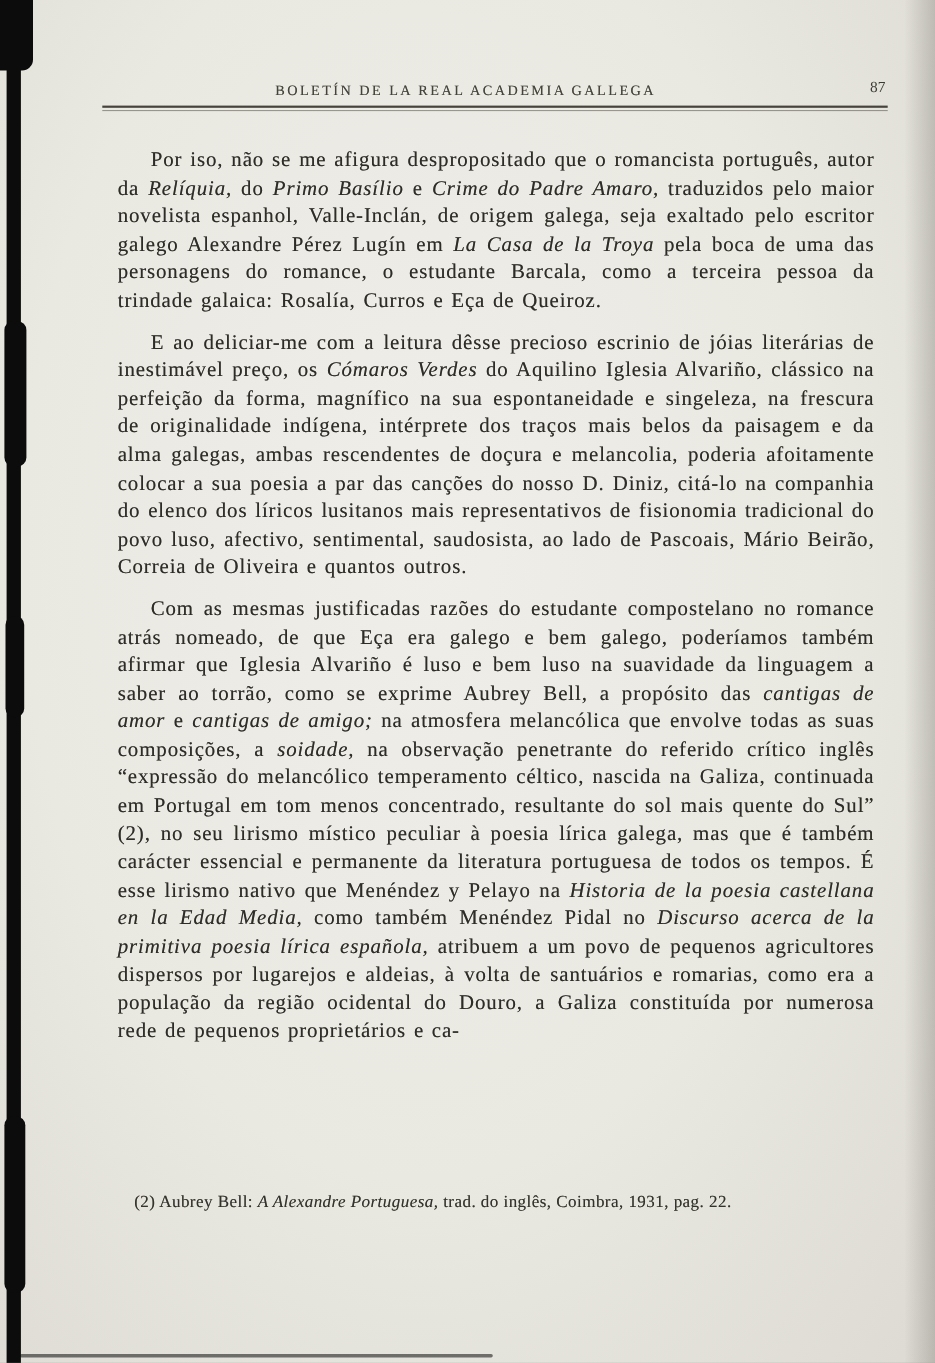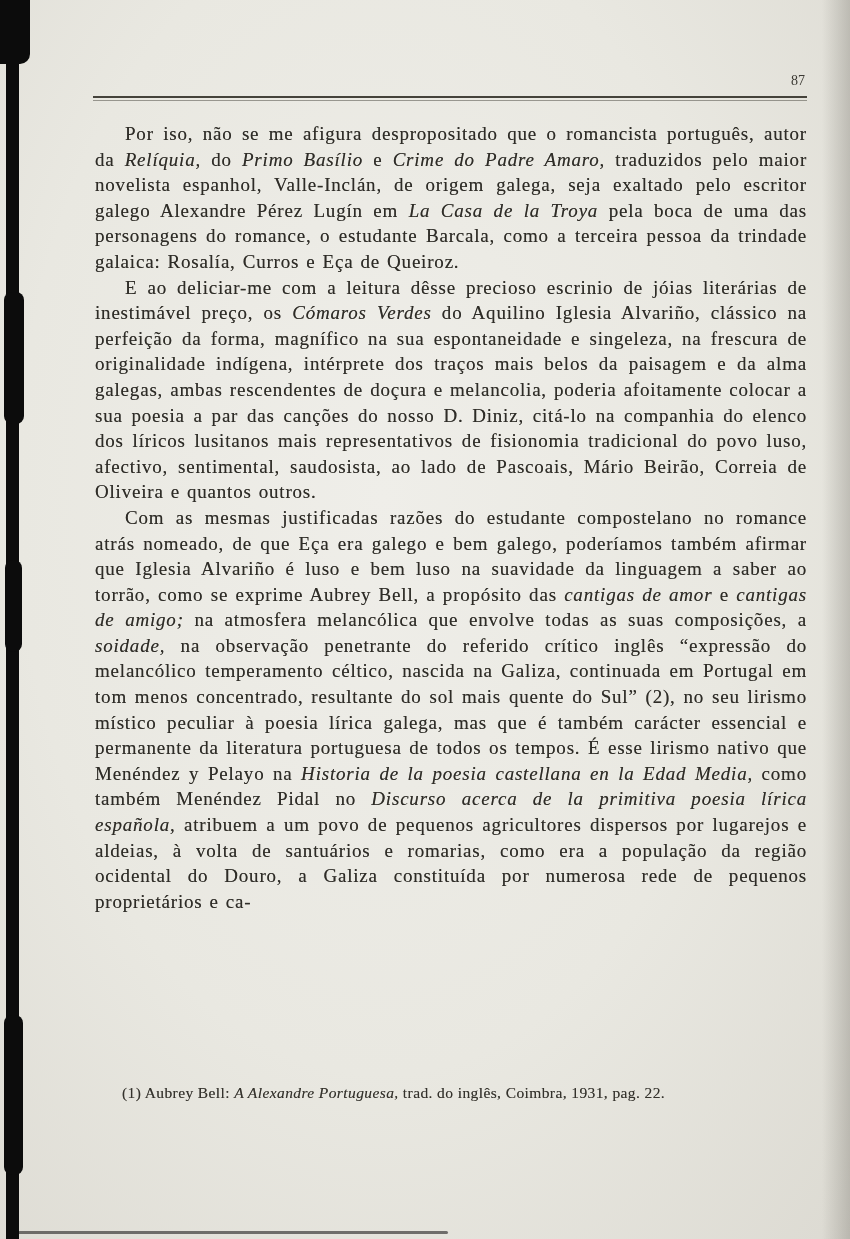--- a/index.html
+++ b/index.html
@@ -44,21 +44,21 @@
 
   
   .body-text {
     position: absolute; top: 121px; left: 95px; width: 712px;
     font-size: 19px; line-height: 25.6px;
     letter-spacing: 0.8px; word-spacing: 1.5px;
     text-align: justify;
     color: #2e2c27;
     text-shadow: 0 0 0.4px rgba(46,44,39,0.55);
   }
-  .body-text p { text-indent: 30px; margin: 0; }
+  .body-text p { text-indent: 30px; margin: 12px; }
   .body-text i, .footnote i { font-style: italic; }
 
   
   .footnote {
     position: absolute; top: 1082px; left: 88px; width: 714px;
     font-size: 15.5px; line-height: 21px;
     letter-spacing: 0.4px; text-align: justify;
     color: #34322c;
     text-shadow: 0 0 0.4px rgba(52,50,44,0.5);
   }
@@ -71,27 +71,28 @@
 
   <div class="artifact edge-bar"></div>
   <div class="artifact blob-top"></div>
   <div class="artifact bump-1"></div>
   <div class="artifact bump-2"></div>
   <div class="artifact bump-3"></div>
   <div class="artifact bottom-line"></div>
   <div class="right-shade"></div>
 
   <div class="header">
+    <span class="journal-title">BOLETÍN DE LA REAL ACADEMIA GALLEGA</span>
     <span class="page-number">87</span>
   </div>
   <div class="rule"></div>
 
   <div class="body-text">
     <p><span>Por iso, não se me afigura despropositado que o romancista português, autor da </span><i>Relíquia,</i><span> do </span><i>Primo Basílio</i><span> e </span><i>Crime do Padre Amaro,</i><span> traduzidos pelo maior novelista espanhol, Valle-Inclán, de origem galega, seja exaltado pelo escritor galego Alexandre Pérez Lugín em </span><i>La Casa de la Troya</i><span> pela boca de uma das personagens do romance, o estudante Barcala, como a terceira pessoa da trindade galaica: Rosalía, Curros e Eça de Queiroz.</span></p>
     <p><span>E ao deliciar-me com a leitura dêsse precioso escrinio de jóias literárias de inestimável preço, os </span><i>Cómaros Verdes</i><span> do Aquilino Iglesia Alvariño, clássico na perfeição da forma, magnífico na sua espontaneidade e singeleza, na frescura de originalidade indígena, intérprete dos traços mais belos da paisagem e da alma galegas, ambas rescendentes de doçura e melancolia, poderia afoitamente colocar a sua poesia a par das canções do nosso D. Diniz, citá-lo na companhia do elenco dos líricos lusitanos mais representativos de fisionomia tradicional do povo luso, afectivo, sentimental, saudosista, ao lado de Pascoais, Mário Beirão, Correia de Oliveira e quantos outros.</span></p>
     <p><span>Com as mesmas justificadas razões do estudante compostelano no romance atrás nomeado, de que Eça era galego e bem galego, poderíamos também afirmar que Iglesia Alvariño é luso e bem luso na suavidade da linguagem a saber ao torrão, como se exprime Aubrey Bell, a propósito das </span><i>cantigas de amor</i><span> e </span><i>cantigas de amigo;</i><span> na atmosfera melancólica que envolve todas as suas composições, a </span><i>soidade,</i><span> na observação penetrante do referido crítico inglês “expressão do melancólico temperamento céltico, nascida na Galiza, continuada em Portugal em tom menos concentrado, resultante do sol mais quente do Sul” (2), no seu lirismo místico peculiar à poesia lírica galega, mas que é também carácter essencial e permanente da literatura portuguesa de todos os tempos. É esse lirismo nativo que Menéndez y Pelayo na </span><i>Historia de la poesia castellana en la Edad Media,</i><span> como também Menéndez Pidal no </span><i>Discurso acerca de la primitiva poesia lírica española,</i><span> atribuem a um povo de pequenos agricultores dispersos por lugarejos e aldeias, à volta de santuários e romarias, como era a população da região ocidental do Douro, a Galiza constituída por numerosa rede de pequenos proprietários e ca-</span></p>
   </div>
 
   <div class="footnote">
-    <p><span>(1)  Aubrey Bell: </span><i>A Alexandre Portuguesa,</i><span> trad. do inglês, Coimbra, 1931, pag. 22.</span></p>
+    <p><span>(2)  Aubrey Bell: </span><i>A Alexandre Portuguesa,</i><span> trad. do inglês, Coimbra, 1931, pag. 22.</span></p>
   </div>
 
 </div>
 
 </body></html>

